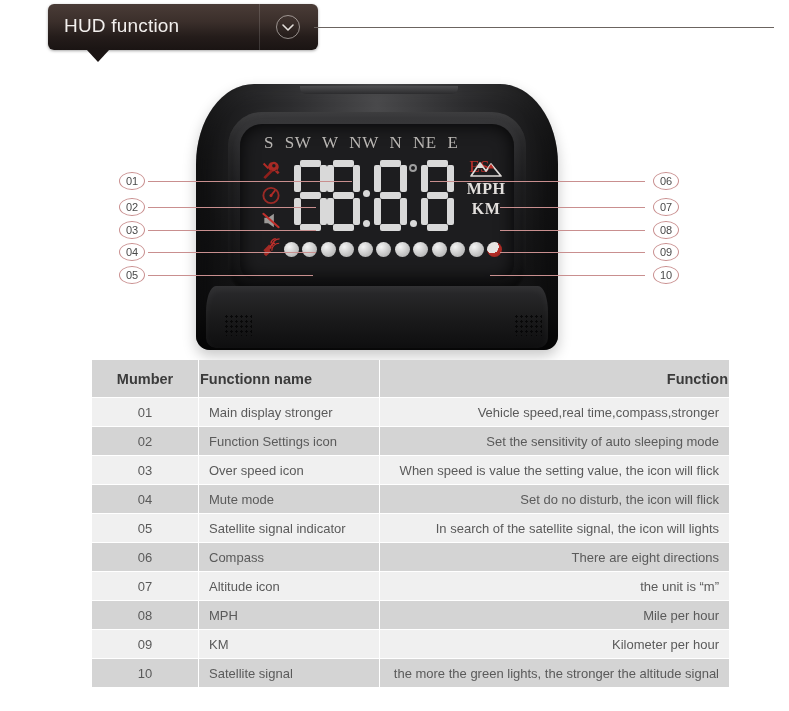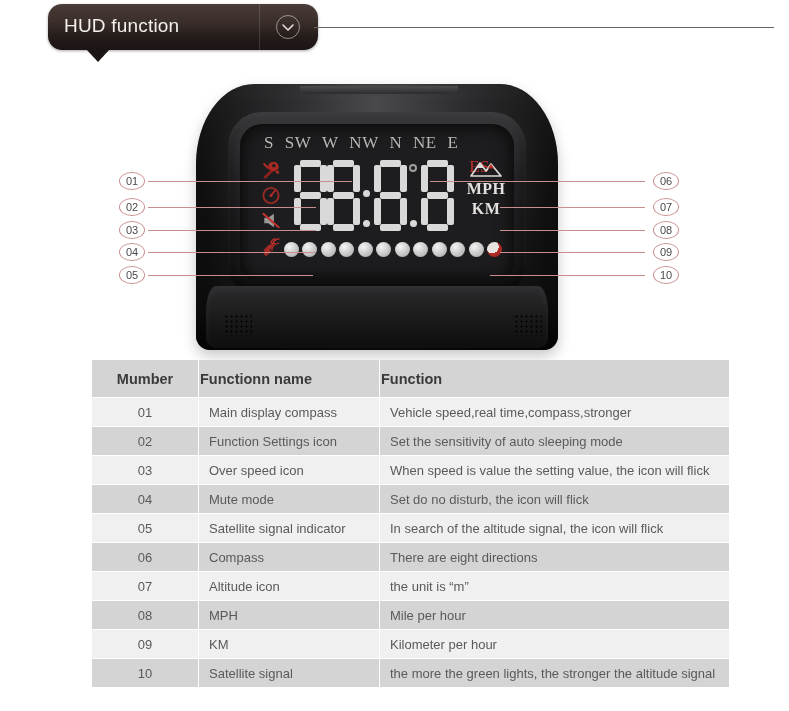--- a/index.html
+++ b/index.html
@@ -21,21 +21,21 @@
     left: 48px;
     top: 4px;
     width: 270px;
     height: 46px;
   }
   #banner {
     position: absolute;
     left: 0; top: 0;
     width: 270px;
     height: 46px;
-    border-radius: 14px;
+    border-radius: 6px;
     background: linear-gradient(180deg, #4a3c37 0%, #3b2f2b 38%, #241c1a 72%, #1a1413 100%);
     box-shadow: 0 1px 3px rgba(0,0,0,0.35);
     overflow: hidden;
   }
   #banner-title {
     position: absolute;
     left: 16px;
     top: 11px;
     color: #f2efed;
     font-size: 19px;
@@ -305,21 +305,21 @@
     padding: 0 10px;
     border-right: 1px solid #ffffff;
     border-bottom: 1px solid #ffffff;
     white-space: nowrap;
   }
   #spec-table td:last-child { border-right: none; }
   #spec-table tbody tr:nth-child(odd)  td { background: #f0f0f0; }
   #spec-table tbody tr:nth-child(even) td { background: #d4d4d4; }
   .c-num  { width: 86px;  text-align: center; }
   .c-name { width: 160px; text-align: left; }
-  .c-desc { text-align: left; margin-left: 28px; }
+  .c-desc { text-align: right; margin-left: 28px; }
 </style>
 </head>
 <body>
 
 <div id="banner-wrap">
   <div id="banner">
     <div id="banner-title">HUD function</div>
     <div id="banner-divider"></div>
     <div id="chevron-btn">
       <svg width="22" height="22" viewBox="0 0 22 22" aria-hidden="true">
@@ -484,42 +484,42 @@
   <thead>
     <tr>
       <th class="c-num">Mumber</th>
       <th class="c-name">Functionn name</th>
       <th class="c-desc">Function</th>
     </tr>
   </thead>
   <tbody>
     <tr>
       <td class="c-num">01</td>
-      <td class="c-name">Main display compass</td>
+      <td class="c-name">Main display stronger</td>
       <td class="c-desc">Vehicle speed,real time,compass,stronger</td>
     </tr>
     <tr>
       <td class="c-num">02</td>
       <td class="c-name">Function Settings icon</td>
       <td class="c-desc">Set the sensitivity of auto sleeping mode</td>
     </tr>
     <tr>
       <td class="c-num">03</td>
       <td class="c-name">Over speed icon</td>
       <td class="c-desc"> When speed is value the setting value, the icon will flick</td>
     </tr>
     <tr>
       <td class="c-num">04</td>
       <td class="c-name">Mute mode</td>
       <td class="c-desc">Set do no disturb, the icon will flick</td>
     </tr>
     <tr>
       <td class="c-num">05</td>
       <td class="c-name">Satellite signal indicator</td>
-      <td class="c-desc">In search of the altitude signal, the icon will flick</td>
+      <td class="c-desc">In search of the satellite signal, the icon will lights</td>
     </tr>
     <tr>
       <td class="c-num">06</td>
       <td class="c-name">Compass</td>
       <td class="c-desc">There are eight directions</td>
     </tr>
     <tr>
       <td class="c-num">07</td>
       <td class="c-name">Altitude icon</td>
       <td class="c-desc">the unit is  “m”</td>

